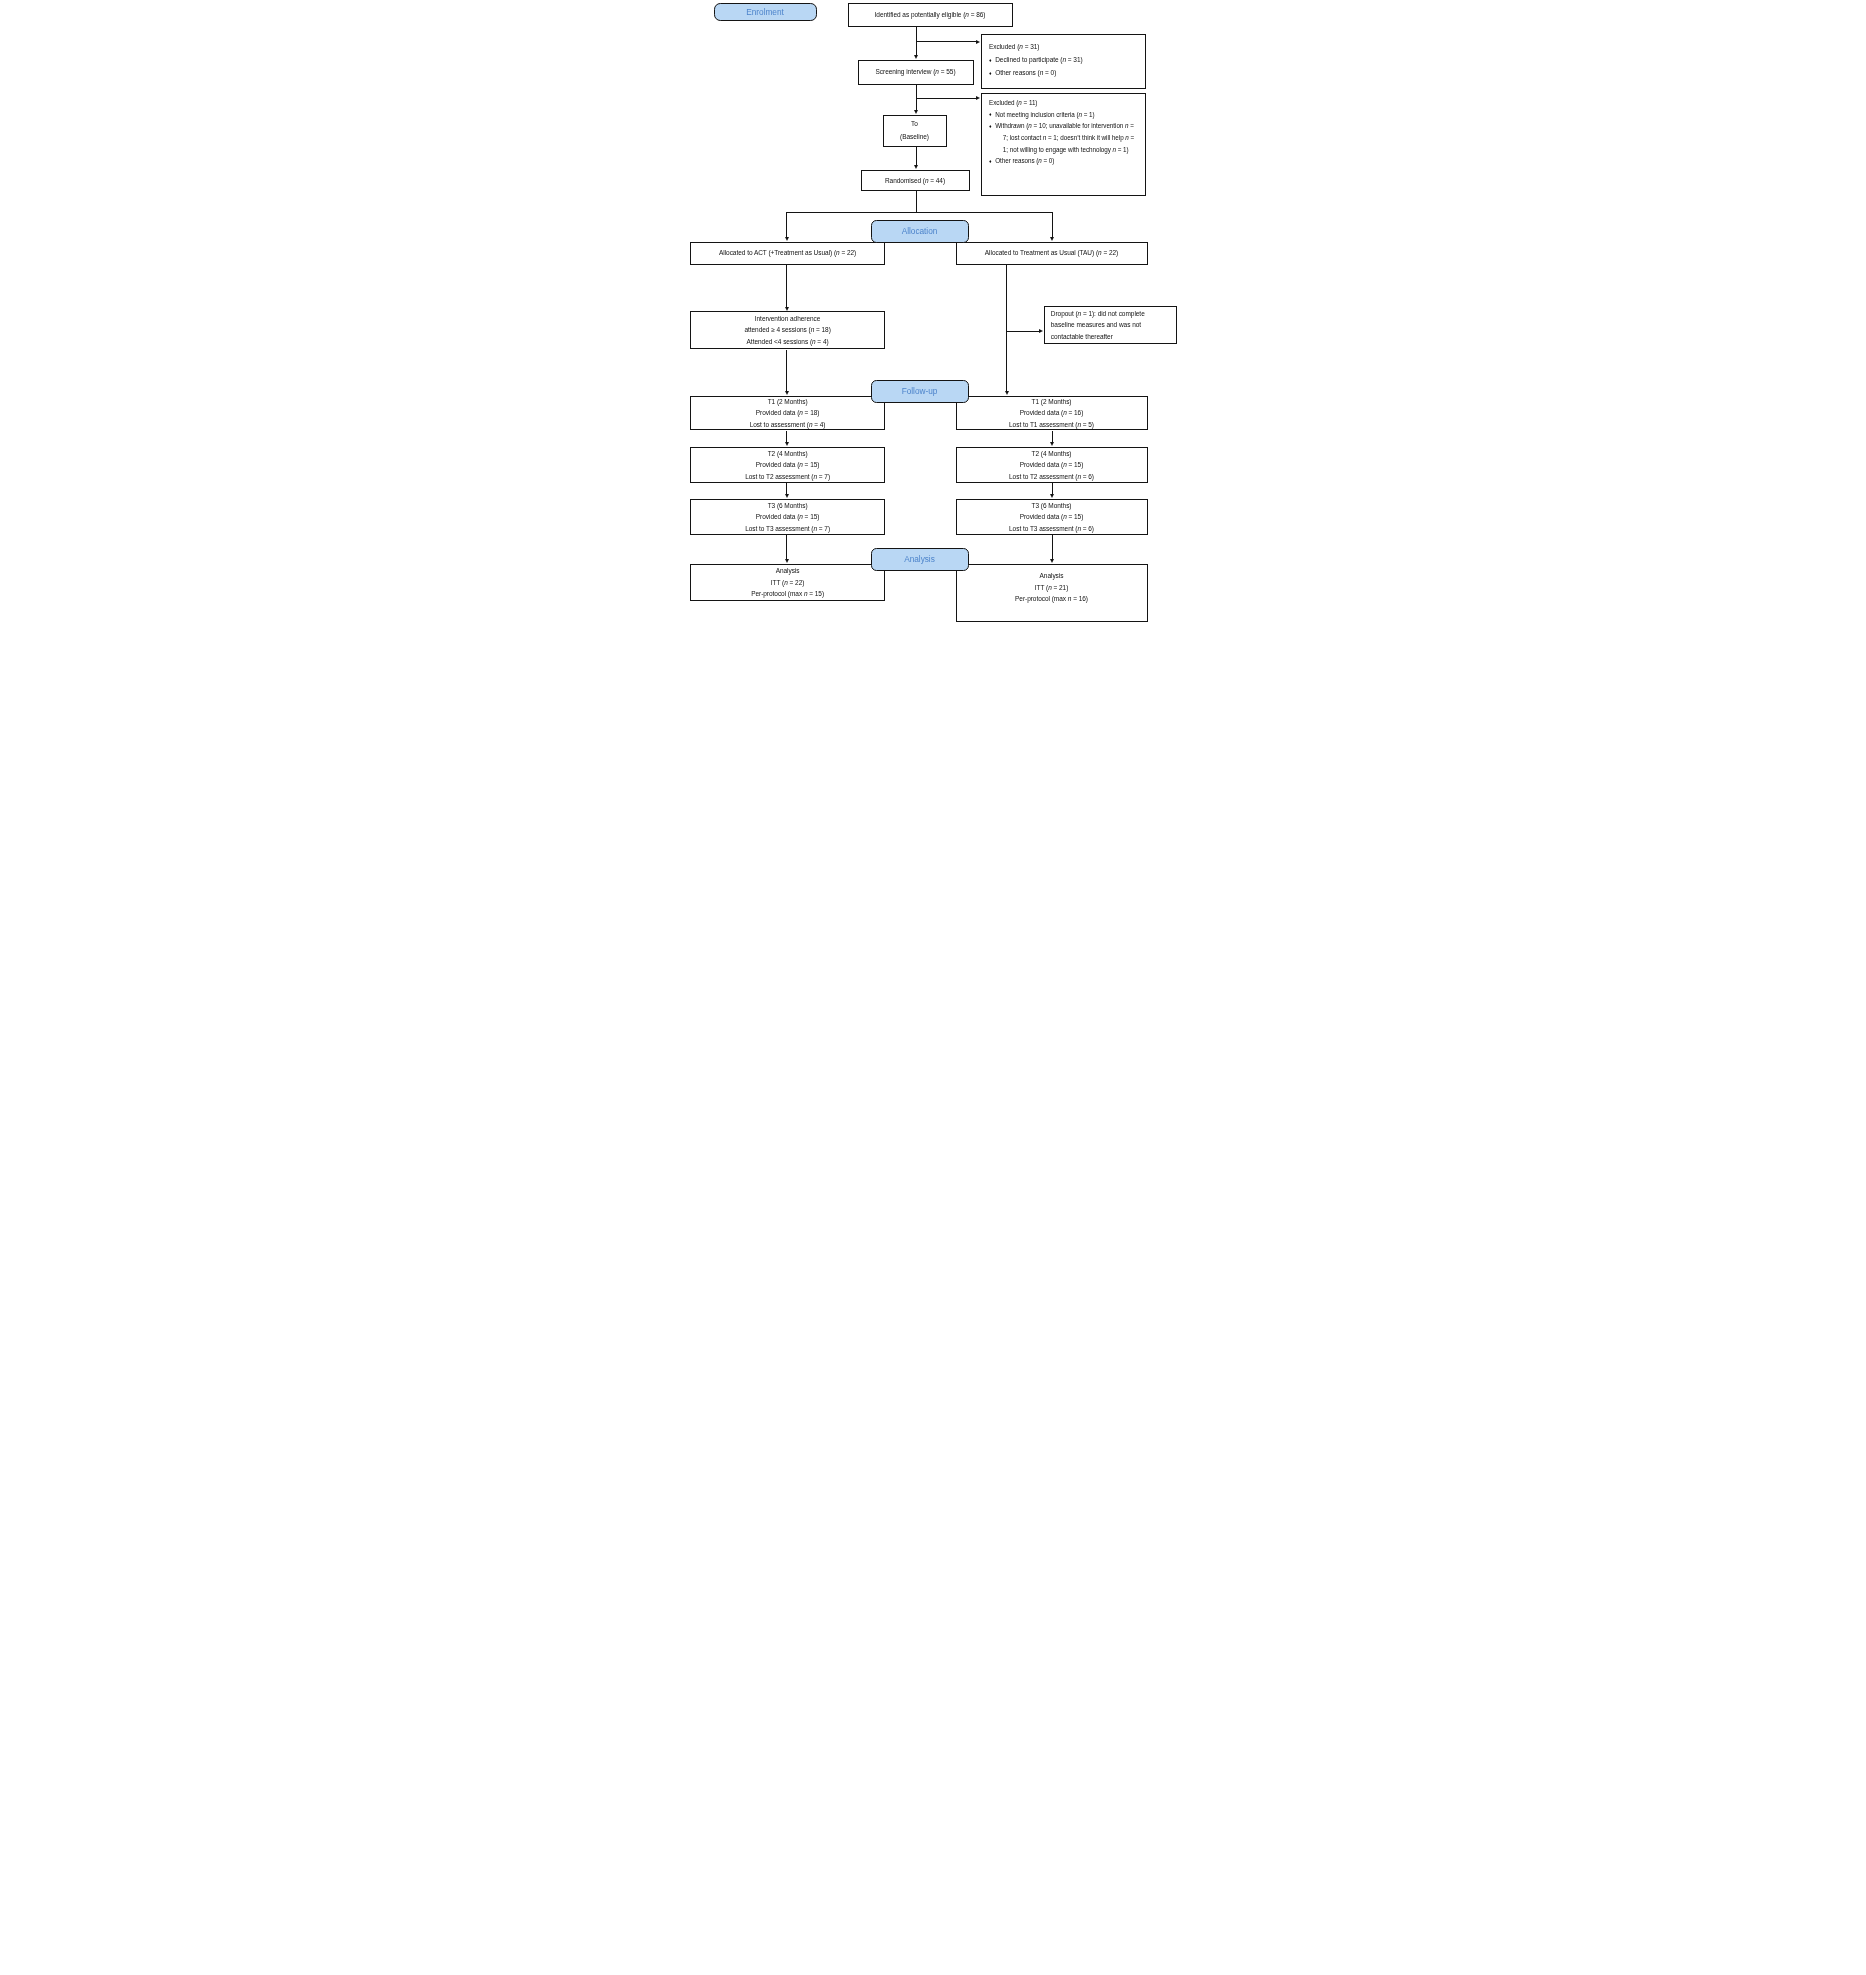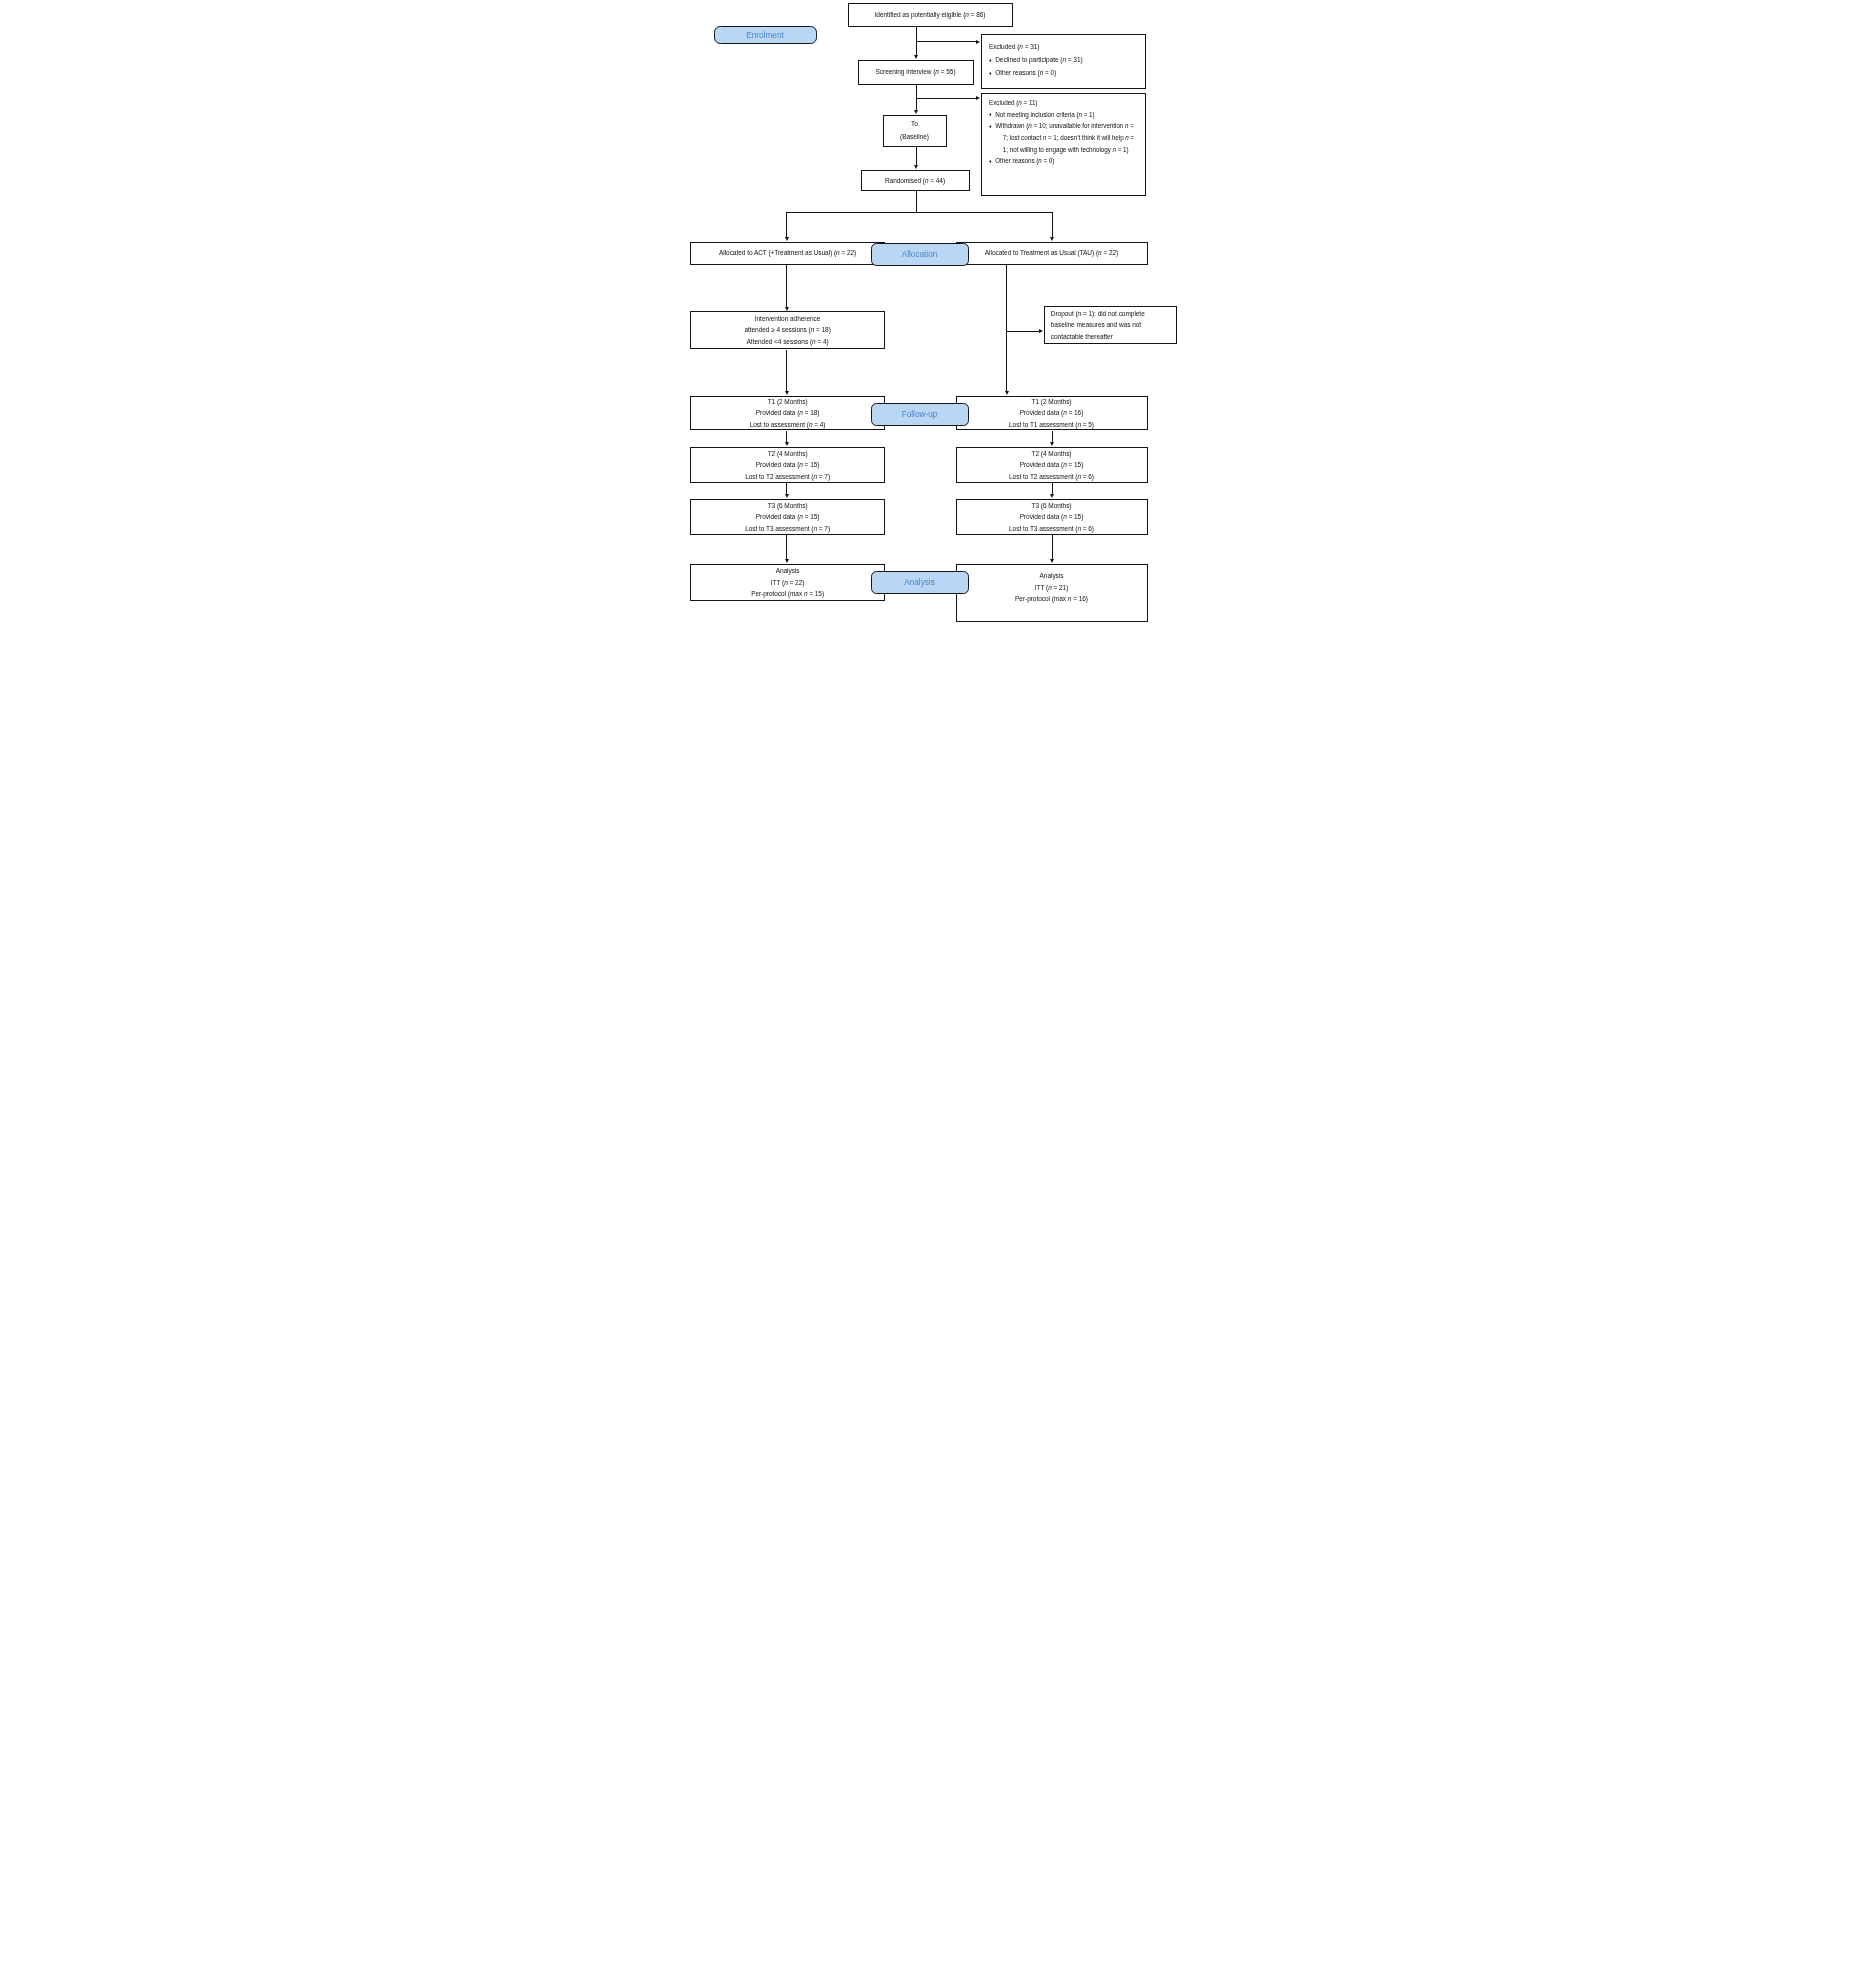--- a/index.html
+++ b/index.html
@@ -29,21 +29,21 @@
   .bitem{padding-left:2.2em;text-indent:-2.2em;}
   .diam{font-size:5.1px;margin-right:3.6px;position:relative;top:-0.4px;}
   .dropout{justify-content:flex-start;text-align:left;}
   .dropout .t{padding:0 5.5px 0 6.3px;line-height:1.78;}
   
   .stage{
     position:absolute;box-sizing:border-box;
     background:var(--stage-fill,#b9d7f4);
     border:1.2px solid var(--line-color,#141414);border-radius:5.5px;
     display:flex;align-items:center;justify-content:center;
-    color:var(--stage-text,#4d84cb);font-size:8.3px;z-index:5;margin-top:23px;
+    color:var(--stage-text,#4d84cb);font-size:8.3px;z-index:5;
   }
   
   .vl,.hl{position:absolute;background:var(--line-color,#141414);z-index:0;}
   .vl{width:1px;}
   .hl{height:1px;}
   .ah{position:absolute;width:0;height:0;z-index:2;}
   .ah.down{border-left:2.4px solid transparent;border-right:2.4px solid transparent;border-top:4.7px solid var(--line-color,#141414);}
   .ah.right{border-top:2.4px solid transparent;border-bottom:2.4px solid transparent;border-left:4.7px solid var(--line-color,#141414);}
   i{font-style:italic;}
 </style>

